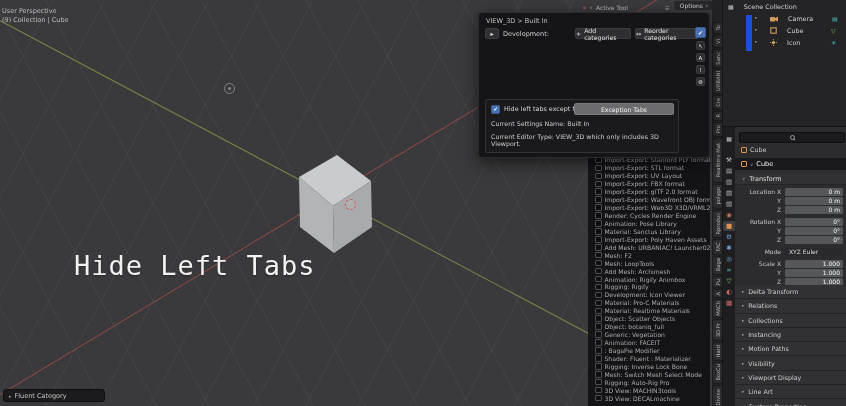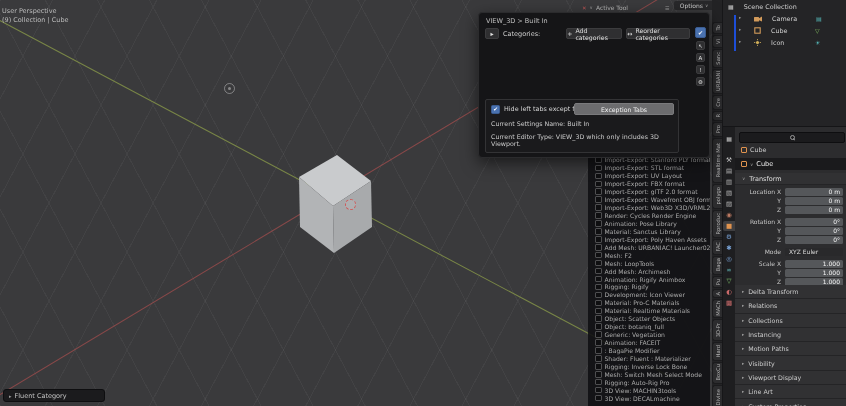--- a/index.html
+++ b/index.html
@@ -74,21 +74,21 @@
   #side-tabs{left:712px;top:22px;width:10px;height:384px;z-index:4;display:flex;flex-direction:column;gap:1px;overflow:hidden}
   .side-tab{background:#2c2c2e;border:1px solid #1b1b1d;border-right:none;border-radius:3px 0 0 3px;
     display:flex;align-items:center;justify-content:center;flex:0 0 auto;box-sizing:border-box}
   .side-tab span{writing-mode:vertical-rl;transform:rotate(180deg);font-size:5.2px;color:#b2b2b2;white-space:nowrap}
 
   
   #right-panel{left:722px;top:0;width:124px;height:406px;z-index:6;background:#2c2c2e;border-left:1px solid #161618;box-sizing:border-box}
   #outliner{position:absolute;left:0;top:0;right:0;height:127px;background:#242426;border-bottom:1px solid #151517;padding-top:3px;box-sizing:border-box}
   .ol-row{display:flex;gap:10px;height:12px;font-size:6.4px;color:#cfcfcf;padding-left:5px}
   .ol-row .g-icon{font-size:6px;color:#c8c8c8}
-  #ol-children{border-left:2px solid #1d4ed8;margin-left:11px}
+  #ol-children{border-left:6px solid #1d4ed8;margin-left:23px}
   #ol-children .ol-row{padding-left:3px}
   .disc{font-size:4.5px;color:#8f8f91;width:5px}
   .oname{width:34px;white-space:nowrap}
   .dicon{font-size:6px}
   .oicon svg{display:block}
 
   #properties{position:absolute;left:0;top:127px;right:0;bottom:0;background:#2c2c2e}
   #prop-icons{position:absolute;left:0;top:0;width:12px;bottom:0;background:#1e1e20;display:flex;flex-direction:column;align-items:center;padding-top:6px;box-sizing:border-box}
   .ptab{width:12px;height:10px;font-size:6.5px;line-height:10px;text-align:center;flex:0 0 auto;margin-top:1px}
   .ptab.sel{margin-bottom:10px;font-size:6px;color:#c8c8c8}
@@ -144,20 +144,21 @@
 
   <div id="light-gizmo" class="abs"></div>
 
   <svg id="cube" class="abs" width="86" height="106">
     <polygon points="6,26 44,4 78,30 40,55" fill="#c9cbcd"></polygon>
     <polygon points="6,26 40,55 41,102 7,76" fill="#b2b4b6"></polygon>
     <polygon points="40,55 78,30 79,76 41,102" fill="#a8aaac"></polygon>
   </svg>
   <div id="cursor3d" class="abs"></div>
 
+  <div id="big-caption" class="abs">Hide Left Tabs</div>
 
   <div id="remove-category-btn" class="abs">
     <span class="car">▸</span>
     <span>Fluent Category</span>
   </div>
 </div>
 
 <div id="addon-list" class="abs">
     <div class="addon-row">
       <span class="acb"></span>
@@ -284,21 +285,21 @@
       <span class="albl">3D View: DECALmachine</span>
     </div>
   </div>
 
 <div id="prefs" class="abs">
   <div id="prefs-breadcrumb" class="abs">VIEW_3D  &gt;  Built In</div>
   <div id="cat-row" class="abs">
     <div id="cat-disclosure" class="btn">
         <span>▸</span>
       </div>
-    <span id="cat-label">Categories:</span>
+    <span id="cat-label">Development:</span>
     <div id="add-cat-btn" class="btn">
       <span>+</span>
       <span>Add categories</span>
     </div>
     <div id="reorder-cat-btn" class="btn">
       <span>↔</span>
       <span>Reorder categories</span>
     </div>
   </div>
   <div id="mini-col" class="abs">

